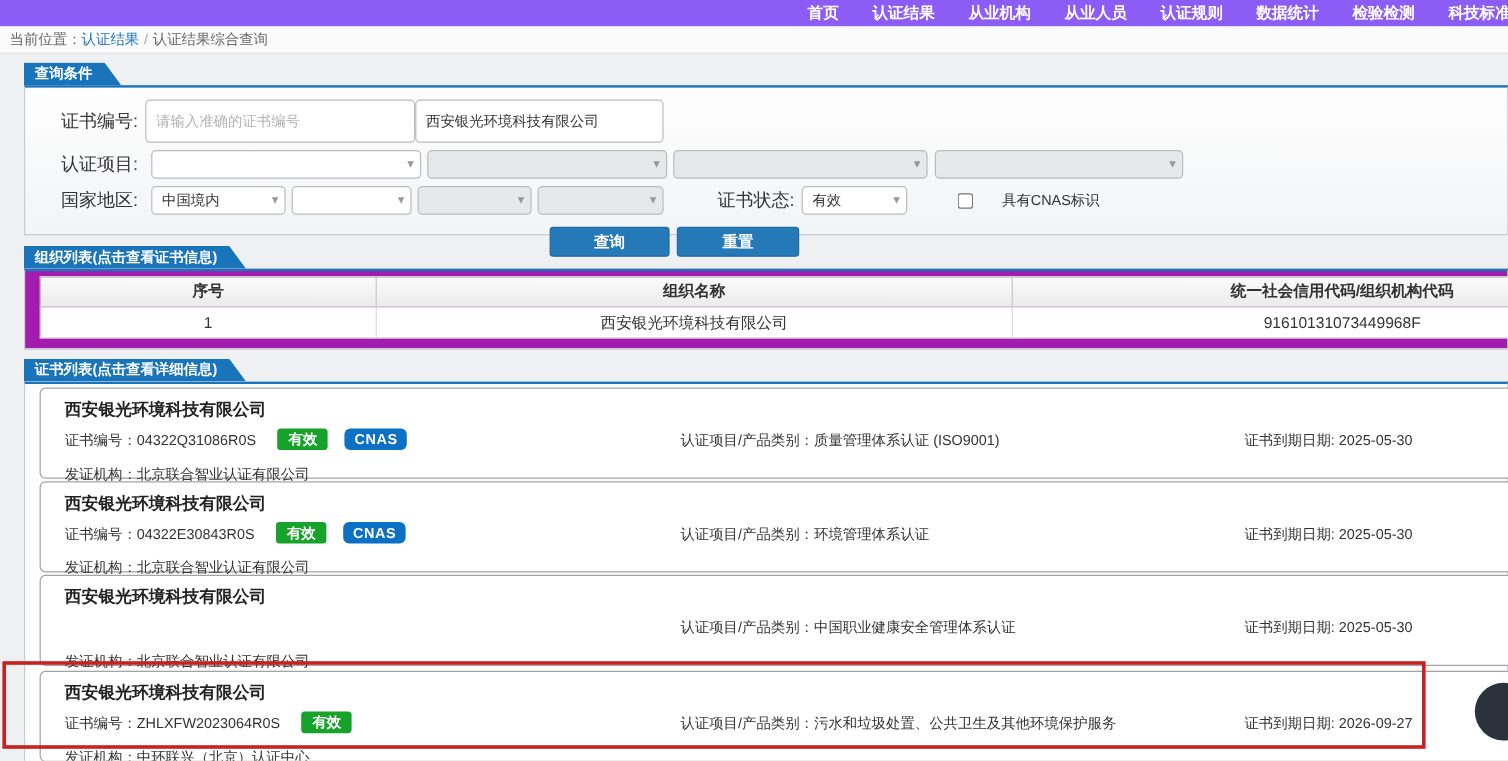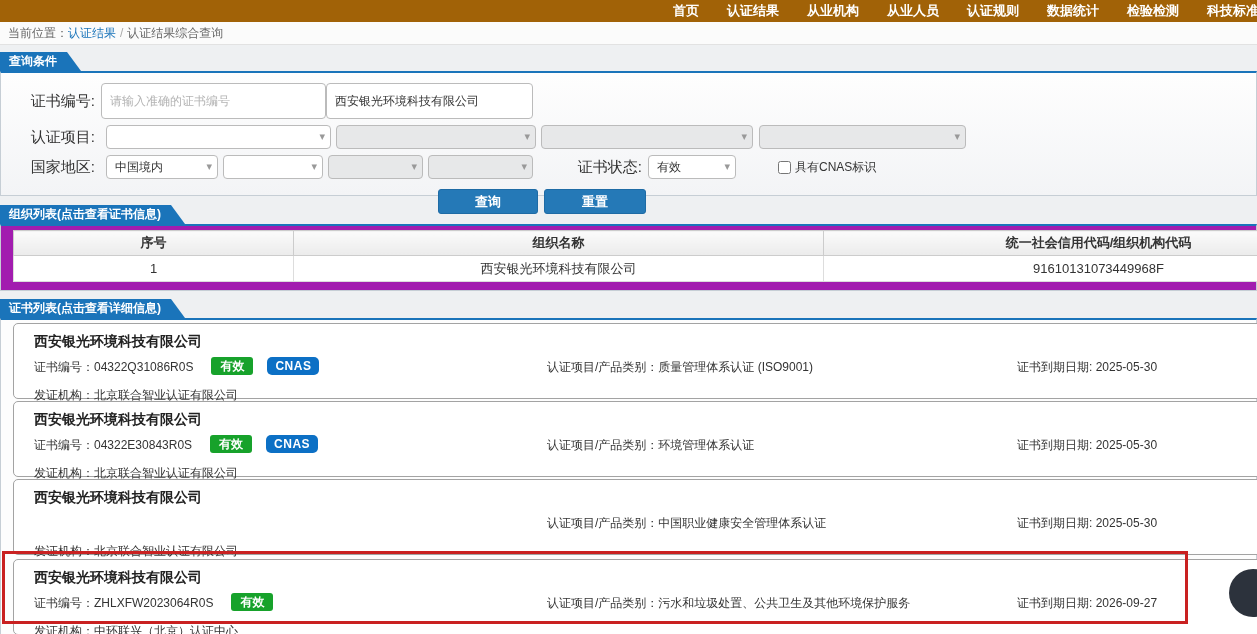--- a/index.html
+++ b/index.html
@@ -1,45 +1,45 @@
 <!DOCTYPE html>
 <html><head>
 <meta charset="utf-8">
 <style>
   * { margin:0; padding:0; box-sizing:border-box; }
   html,body { width:1257px; height:634px; overflow:hidden; }
   body { font-family:"Liberation Sans", sans-serif; background:#eef0f2; color:#333; }
   .page { position:relative; width:1257px; height:634px; overflow:hidden; }
 
   
-  .navbar { height:22px; background:#a16207; display:flex; justify-content:flex-end; align-items:center; overflow:hidden;padding-left:18px; }
+  .navbar { height:22px; background:#8b5cf6; display:flex; justify-content:flex-end; align-items:center; overflow:hidden;padding-left:18px; }
   .nav-item { color:#fff; font-size:13px; font-weight:bold; padding:0 14px; white-space:nowrap; cursor:pointer; text-decoration:none; }
   .nav-item:last-child { margin-right:-16px; }
 
   
   .breadcrumb-bar { height:23px; line-height:23px; background:#fbfbfb; border-bottom:1px solid #e2e2e2; padding-left:8px; font-size:12px; color:#666; }
   .breadcrumb-bar a { color:#1a74ba; text-decoration:none; }
   .crumb-sep { color:#aaa; padding:0 4px; }
 
   
-  .section { margin-top:7px; }
+  .section { margin-top:7px;padding-left:20px; }
   .sec-tab { display:inline-block; height:19px; line-height:19px; background:#1a74ba; color:#fff; font-size:12px; font-weight:bold; padding:0 24px 0 9px; clip-path:polygon(0 0, calc(100% - 14px) 0, 100% 100%, 0 100%); vertical-align:bottom; }
   .panel { border:1px solid #c6ced5; border-top:2px solid #1a74ba; background:#a21caf; }
   .query-panel { background:linear-gradient(#fefefe,#f3f4f6); padding:10px 0 6px 0; height:125px; }
 
   
   .form-row { display:flex; align-items:center; margin-bottom:6px; }
   .flabel { display:inline-block; text-align:right; padding-right:6px; font-size:15px; color:#333; white-space:nowrap; }
   .w100 { width:100px; } .w210 { width:210px; } .w115 { width:115px; }
   .tinput { height:36px; border:1px solid #bbb; border-radius:4px; font-size:12px; padding:0 8px; color:#333; background:#fff; font-family:"Liberation Sans",sans-serif; }
   .tinput::placeholder { color:#b3b3b3; }
   .sel { position:relative; height:24px; border:1px solid #bbb; border-radius:4px; background:#fff; display:inline-flex; align-items:center; padding:0 18px 0 8px; font-size:12px; color:#333; margin-left:5px; cursor:pointer; }
   .sel .arr { position:absolute; right:5px; top:4px; color:#999; font-size:11px; }
   .sel.disabled { background:#e7e8e9; cursor:default; }
-  .chk-wrap { display:inline-flex; align-items:center; font-size:12px; color:#333; margin-left:42px; }
+  .chk-wrap { display:inline-flex; align-items:center; font-size:12px; color:#333; margin-left:42px;gap:20px; }
   .chk-wrap input { width:13px; height:13px; margin-right:4px; }
   .btn-row { margin-top:10px; padding-left:437px; display:flex; }
   .btn { width:100px; height:25px; background:#2579b7; border:1px solid #1e6ba5; border-radius:3px; color:#fff; font-size:13px; font-weight:bold; cursor:pointer; font-family:"Liberation Sans",sans-serif; }
   .btn + .btn { margin-left:6px; width:102px; }
 
   
   .org-panel { padding:4px 0 8px 0; }
   .org-table { border-collapse:collapse; margin-left:12px; width:1360px; font-size:13px; table-layout:fixed; }
   .org-table th { height:25px; background:linear-gradient(#fbfbfb,#ebebeb); border:1px solid #ccc; font-weight:bold; color:#333; }
   .org-table td { height:26px; border:1px solid #ddd; text-align:center; color:#333; background:#fff; }

